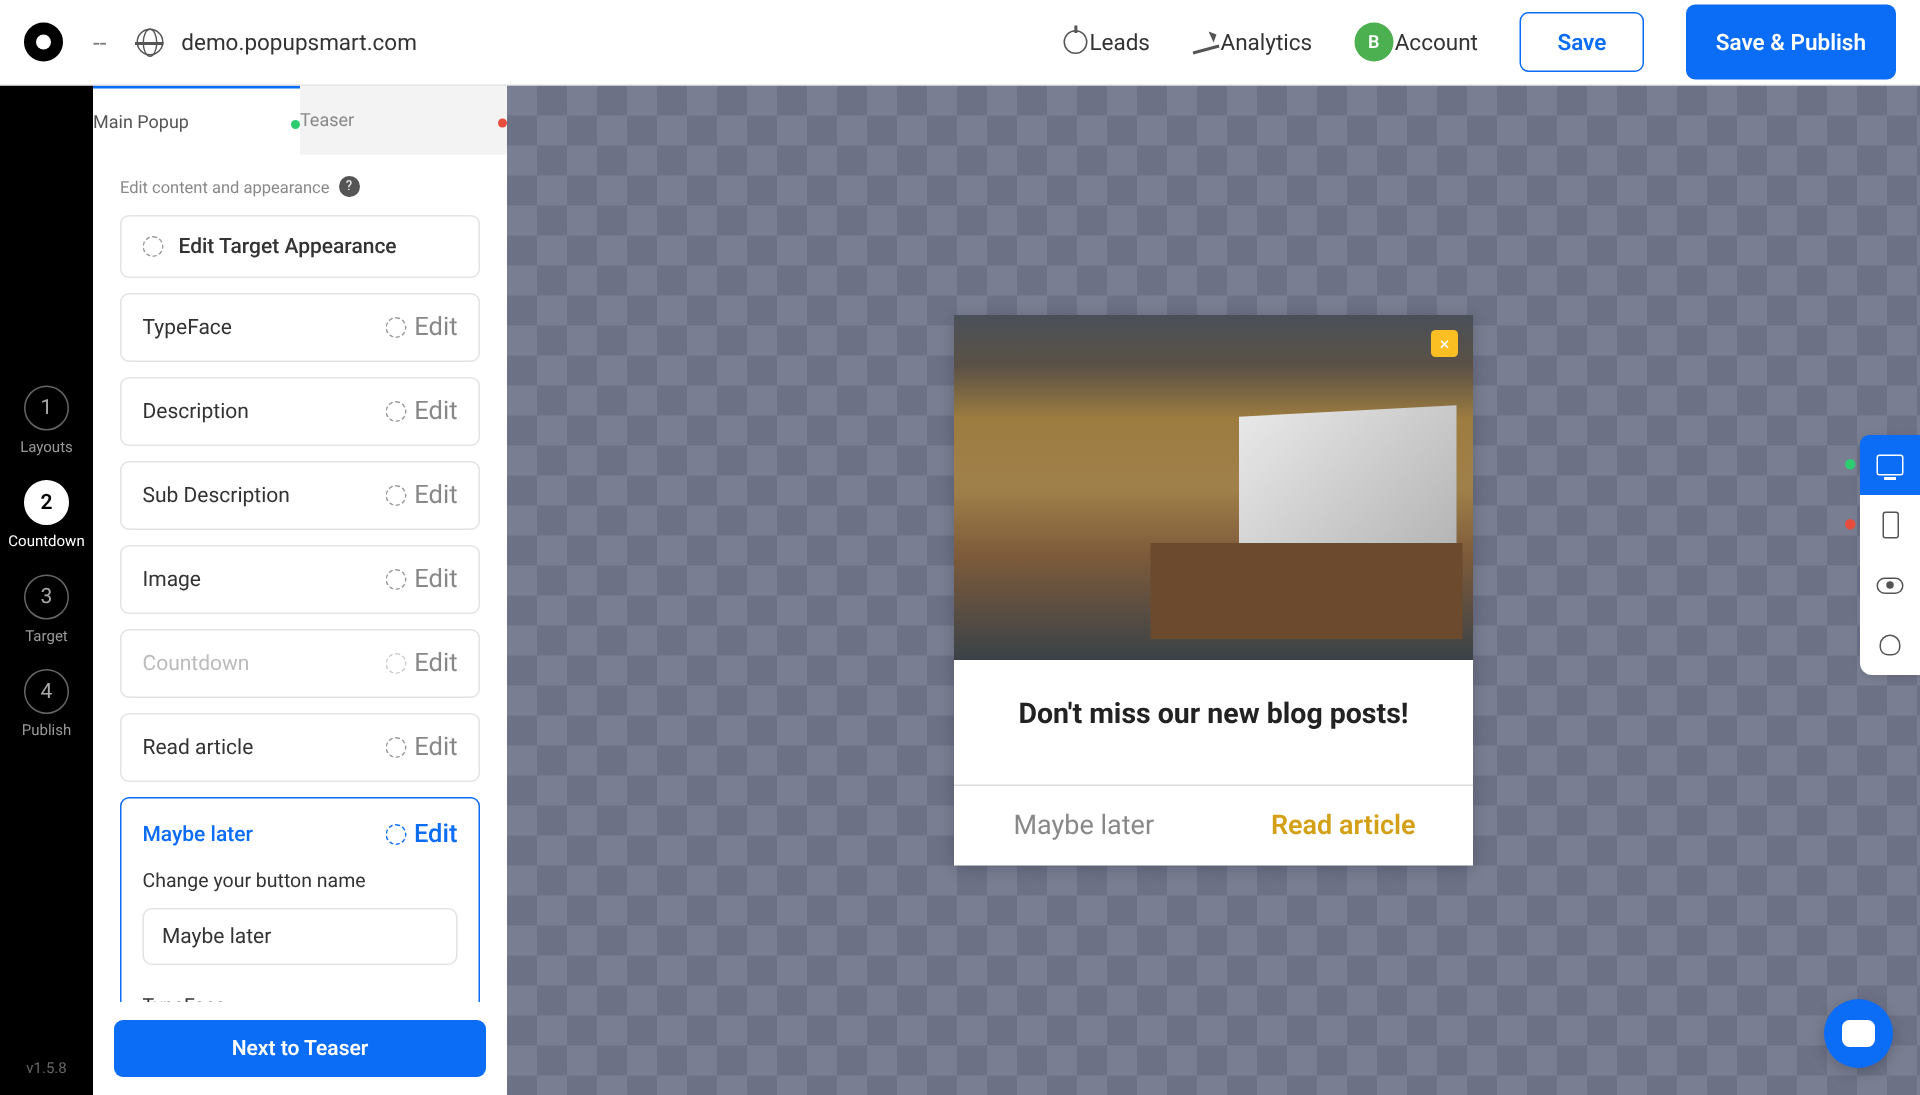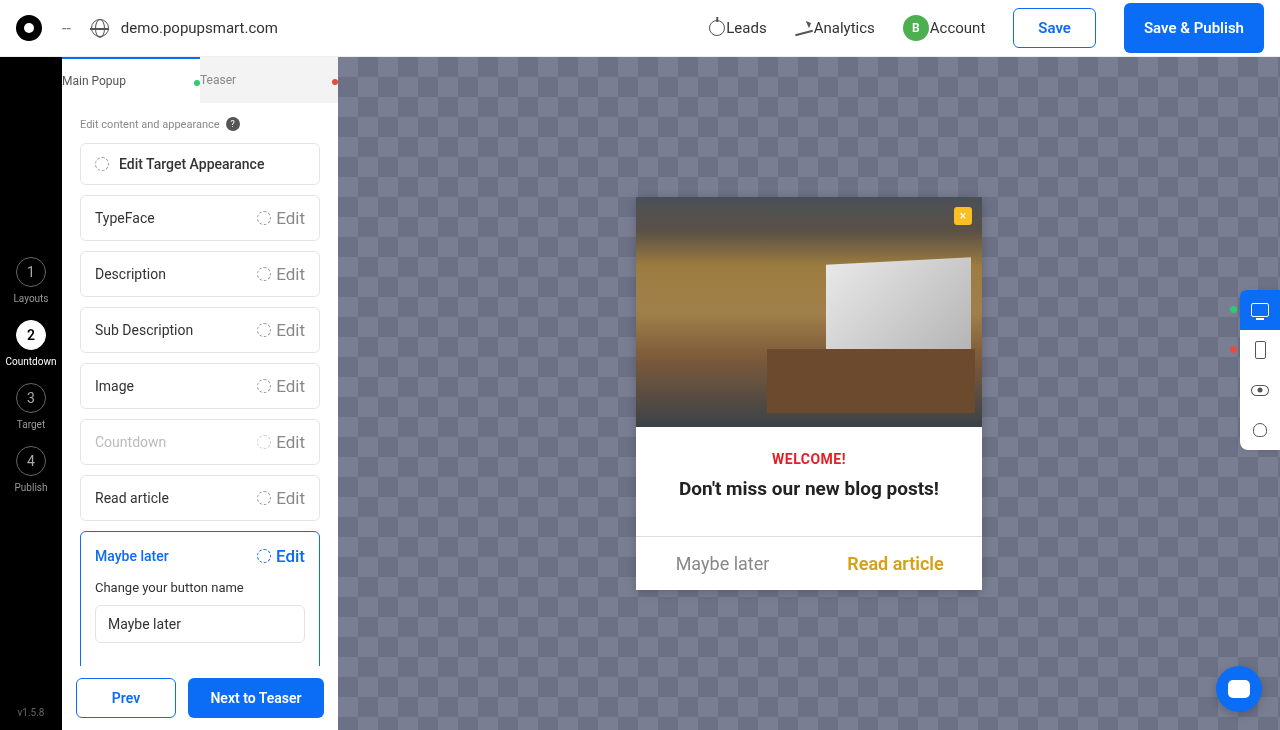--- a/index.html
+++ b/index.html
@@ -229,31 +229,29 @@
       <div class="field-label" style="margin-top:20px">TypeFace</div>
       <div class="select-input">
         
         
       </div>
       
     </div>
   </div>
 
   <div class="panel-footer">
-    <button class="btn-prev">Prev</button>
     <button class="btn-next">Next to Teaser</button>
   </div>
 </div>
 
 <div class="canvas">
   <div class="popup">
     <div class="popup-close">×</div>
     <div class="popup-img"></div>
     <div class="popup-body">
-      <div class="popup-kicker">WELCOME!</div>
       <div class="popup-headline">Don't miss our new blog posts!</div>
     </div>
     <div class="popup-actions">
       <div class="popup-action pa-secondary">Maybe later</div>
       <div class="popup-action pa-primary">Read article</div>
     </div>
   </div>
 </div>
 
 <div class="right-tools">

